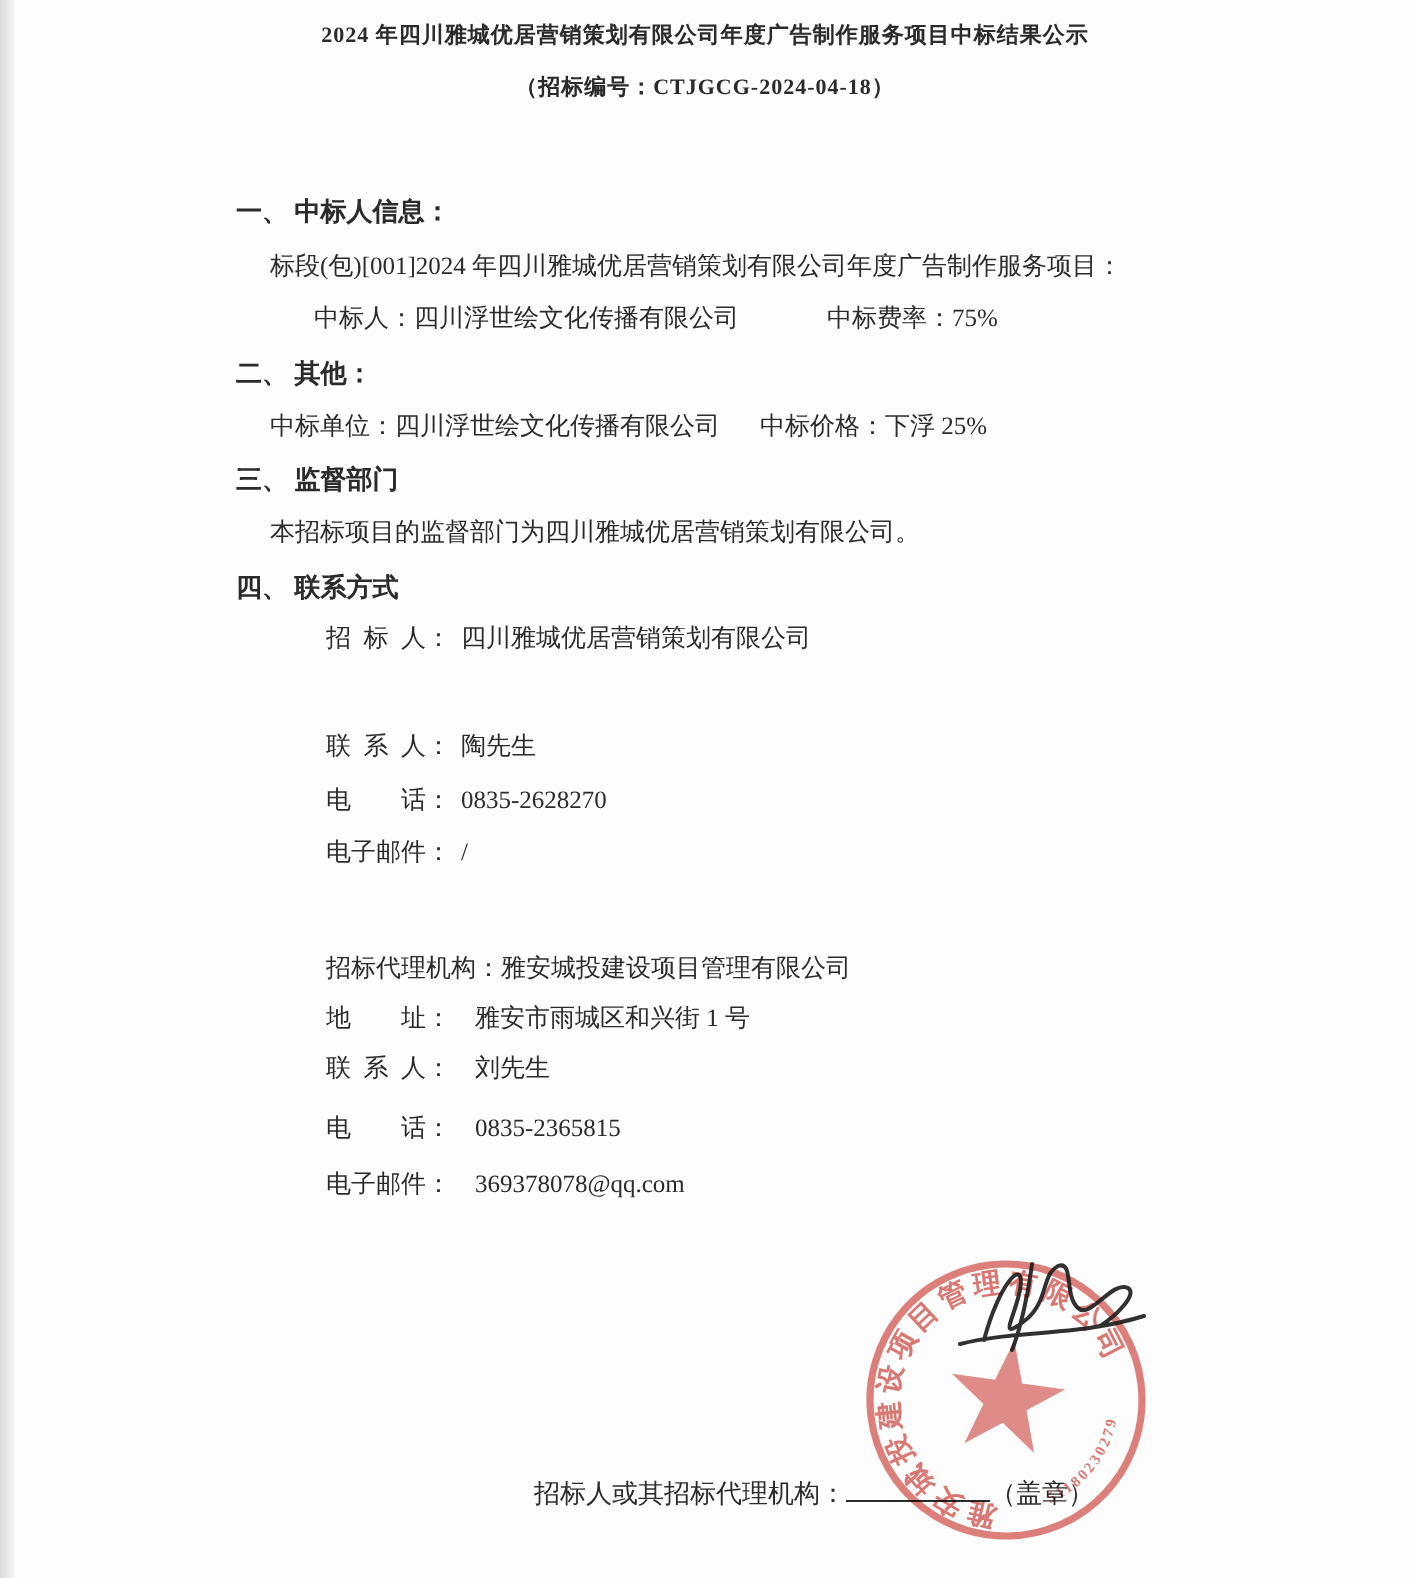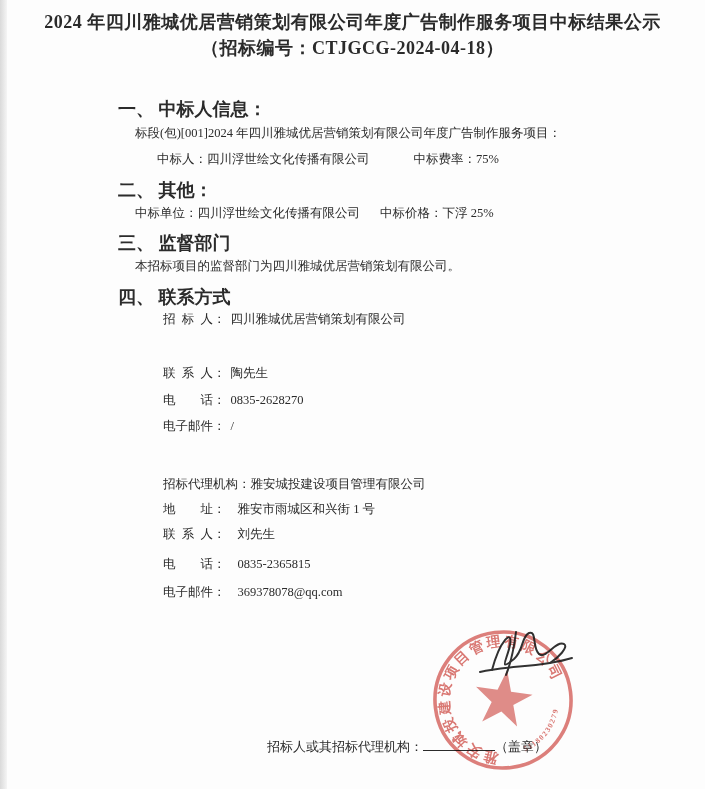--- a/index.html
+++ b/index.html
@@ -4,22 +4,22 @@
 <style>
   html,body{margin:0;padding:0;background:#ffffff;}
   #page{
     position:relative;width:705px;height:789px;background:#fdfdfd;overflow:hidden;
     font-family:"Liberation Serif","DejaVu Serif",serif;color:#2b2b2b;
   }
   .scan-edge{position:absolute;left:0;top:0;width:7px;height:100%;
     background:linear-gradient(to right,#dadada,#f5f5f5);}
   .abs{position:absolute;white-space:nowrap;}
   .center{left:0;width:100%;text-align:center;}
-  .title{font-weight:bold;font-size:18px;letter-spacing:0.5px;}
-  .head{font-weight:bold;font-size:18px;left:118px;}
+  .title{font-weight:bold;font-size:11px;letter-spacing:0.5px;}
+  .head{font-weight:bold;font-size:13px;left:118px;}
   .line{font-size:12.5px;text-align:right;}
   .crow{font-size:12.5px;left:135px;margin-left:28px;}
   .lbl{display:inline-block;width:50px;text-align:justify;text-align-last:justify;}
   .lbl-wide{display:inline-block;}
   .val{margin-left:5px;}
   .crow.agency .val{margin-left:12px;}
   .gap44{margin-left:44px;}
   .gap20{margin-left:20px;}
   .uline{display:inline-block;width:72px;border-bottom:1.2px solid #2b2b2b;height:12px;}
   .sig{font-size:13px;}

